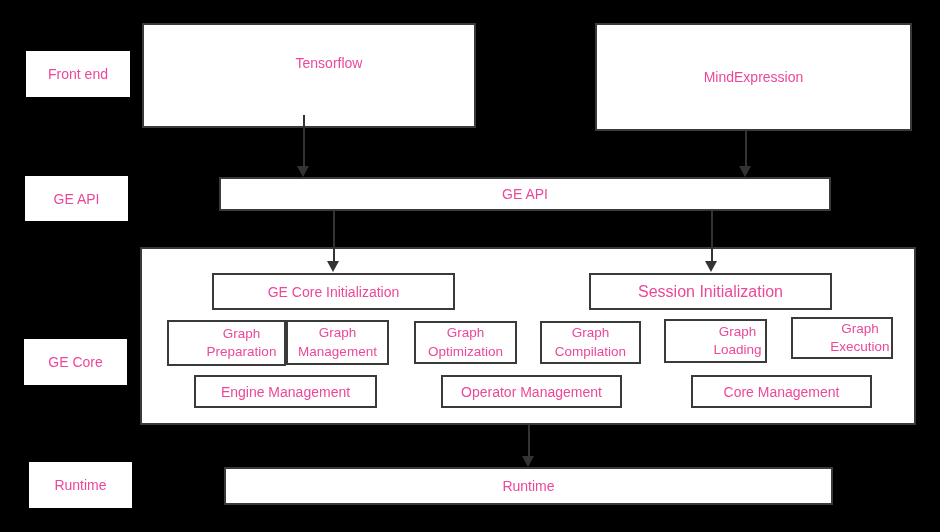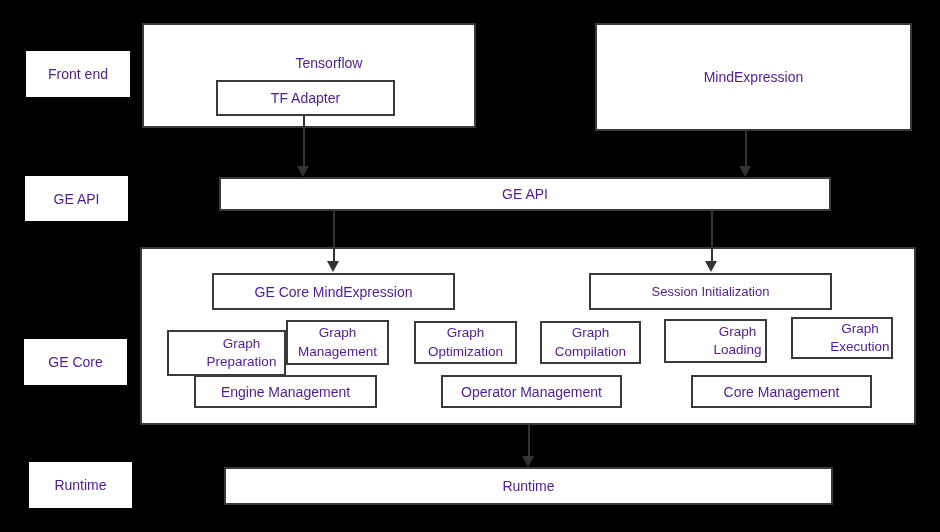--- a/index.html
+++ b/index.html
@@ -1,21 +1,21 @@
 <!DOCTYPE html>
 <html><head>
 <meta charset="utf-8">
 <style>
   html,body{margin:0;padding:0;background:#000;}
   #canvas{
     position:relative;
     width:940px;height:532px;
     background:#000000;
     font-family:"Liberation Sans","DejaVu Sans",sans-serif;
-    color:#4c1d95;
+    color:#ec4899;
     overflow:hidden;
   }
   .box{
     position:absolute;
     background:#ffffff;
     border:2px solid #3a3a3a;
     box-sizing:border-box;
     display:flex;align-items:center;justify-content:center;
     text-align:center;
     font-size:14px;
@@ -48,23 +48,23 @@
 
   
   #ge-core-container{
     position:absolute;left:140px;top:247px;width:776px;height:178px;
     background:#ffffff;border:2px solid #3a3a3a;box-sizing:border-box;
   }
   .inner{position:absolute;background:#ffffff;border:2px solid #3a3a3a;
     box-sizing:border-box;display:flex;align-items:center;justify-content:center;
     text-align:center;}
   #ge-core-init-box{left:70px;top:24px;width:243px;height:37px;font-size:14px;}
-  #session-init-box{left:447px;top:24px;width:243px;height:37px;font-size:13px;}
+  #session-init-box{left:447px;top:24px;width:243px;height:37px;font-size:16px;}
   .stage{font-size:13.5px;line-height:1.35;}
-  #stage-0{left:25px;top:81px;width:119px;height:46px;padding-left:30px;}
+  #stage-0{left:25px;top:71px;width:119px;height:46px;padding-left:30px;}
   #stage-1{left:144px;top:71px;width:103px;height:45px;}
   #stage-2{left:272px;top:72px;width:103px;height:43px;}
   #stage-3{left:398px;top:72px;width:101px;height:43px;}
   #stage-4{left:522px;top:70px;width:103px;height:44px;padding-left:44px;}
   #stage-5{left:649px;top:68px;width:102px;height:42px;padding-left:36px;}
   .mgmt{font-size:14px;}
   #mgmt-0{left:52px;top:126px;width:183px;height:33px;}
   #mgmt-1{left:299px;top:126px;width:181px;height:33px;}
   #mgmt-2{left:549px;top:126px;width:181px;height:33px;}
 
@@ -94,28 +94,27 @@
 
 <div id="canvas">
 
   <div id="lbl-front-end" class="row-label">Front end</div>
   <div id="lbl-ge-api" class="row-label">GE API</div>
   <div id="lbl-ge-core" class="row-label">GE Core</div>
   <div id="lbl-runtime" class="row-label">Runtime</div>
 
   <div id="tensorflow-box" class="box">
     <div id="tensorflow-title">Tensorflow</div>
-    <div id="tf-adapter-box" class="box">TF Adapter</div>
   </div>
   <div id="mindexpression-box" class="box">MindExpression</div>
 
   <div id="ge-api-bar" class="box">GE API</div>
 
   <div id="ge-core-container">
-    <div id="ge-core-init-box" class="inner">GE Core MindExpression</div>
+    <div id="ge-core-init-box" class="inner">GE Core Initialization</div>
     <div id="session-init-box" class="inner">Session Initialization</div>
 
     <div id="stage-0" class="inner stage">Graph Preparation</div>
     <div id="stage-1" class="inner stage">Graph Management</div>
     <div id="stage-2" class="inner stage">Graph Optimization</div>
     <div id="stage-3" class="inner stage">Graph Compilation</div>
     <div id="stage-4" class="inner stage">Graph Loading</div>
     <div id="stage-5" class="inner stage">Graph Execution</div>
 
     <div id="mgmt-0" class="inner mgmt">Engine Management</div>

